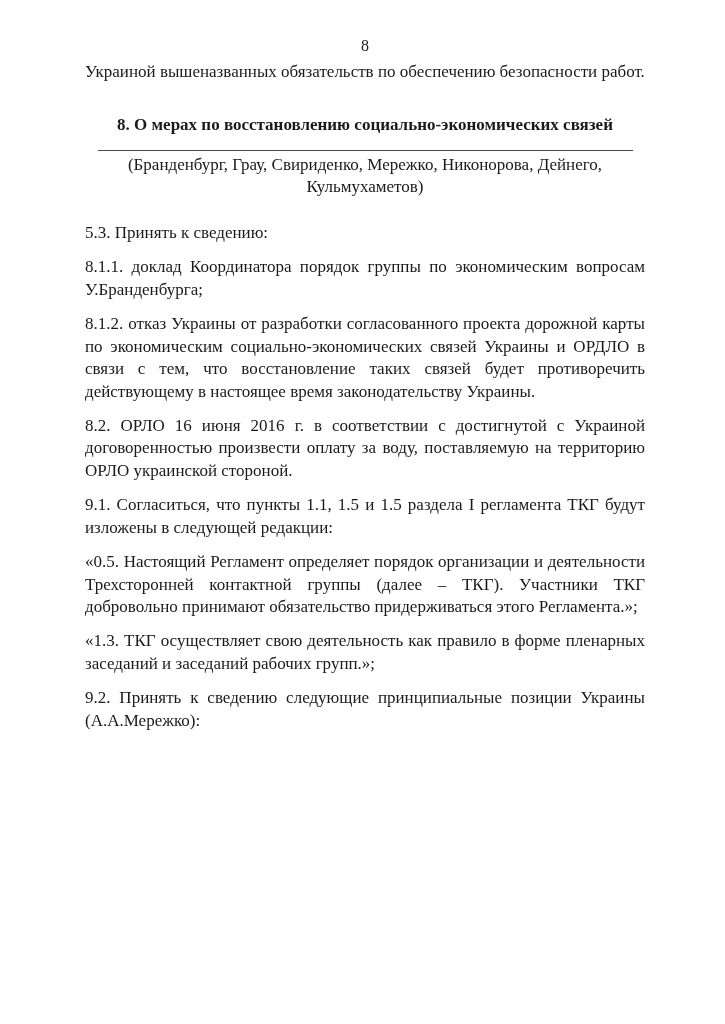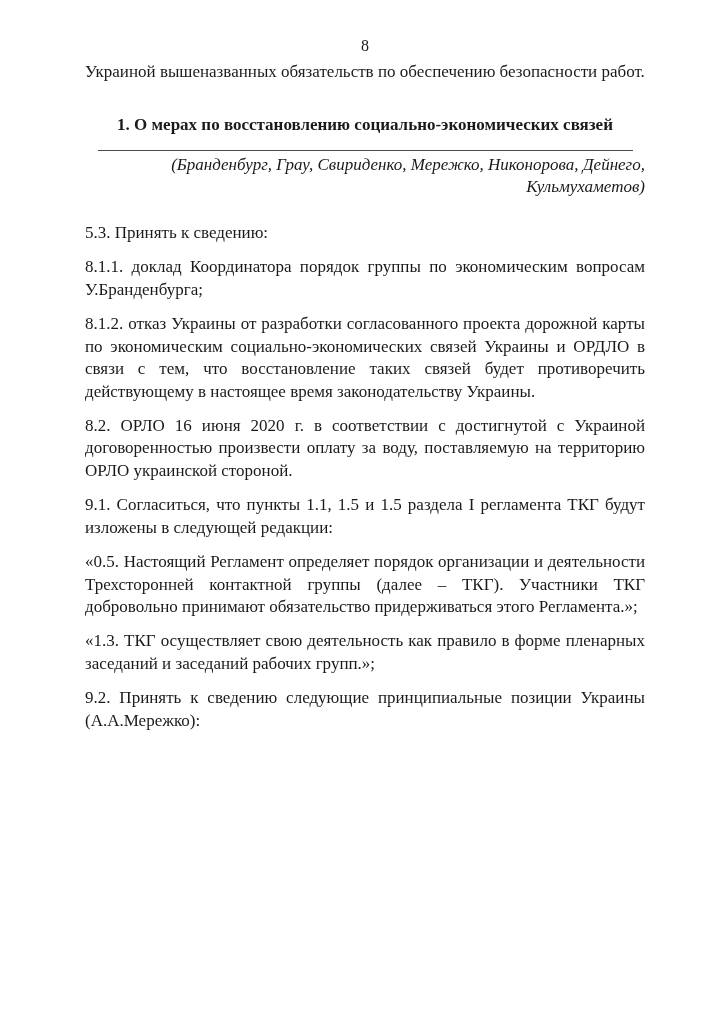--- a/index.html
+++ b/index.html
@@ -42,45 +42,44 @@
   }
   .rule {
     width: 535px;
     border: none;
     border-top: 1px solid #4a4a4a;
     margin: 14px auto 3px auto;
   }
   .attendees {
     font-size: 17px;
     line-height: 1.3;
-    text-align: right;
+    text-align: center;
     margin: 0 auto 24px auto;
     max-width: 560px;
-    font-style: italic;
   }
 </style>
 </head>
 <body>
 
 <div class="page">
 
   <div class="page-number">8</div>
 
   <p class="para">Украиной вышеназванных обязательств по обеспечению безопасности работ.</p>
 
   <section>
     <div class="section-header">
-      <h2 class="sec-title">1. О мерах по восстановлению социально-экономических связей</h2>
+      <h2 class="sec-title">8. О мерах по восстановлению социально-экономических связей</h2>
       <div class="rule"></div>
       <p class="attendees">(Бранденбург, Грау, Свириденко, Мережко, Никонорова, Дейнего, Кульмухаметов)</p>
     </div>
     <p class="para">5.3. Принять к сведению:</p>
     <p class="para">8.1.1. доклад Координатора порядок группы по экономическим вопросам У.Бранденбурга;</p>
     <p class="para">8.1.2. отказ Украины от разработки согласованного проекта дорожной карты по экономическим социально-экономических связей Украины и ОРДЛО в связи с тем, что восстановление таких связей будет противоречить действующему в настоящее время законодательству Украины.</p>
-    <p class="para">8.2. ОРЛО 16 июня 2020 г. в соответствии с достигнутой с Украиной договоренностью произвести оплату за воду, поставляемую на территорию ОРЛО украинской стороной.</p>
+    <p class="para">8.2. ОРЛО 16 июня 2016 г. в соответствии с достигнутой с Украиной договоренностью произвести оплату за воду, поставляемую на территорию ОРЛО украинской стороной.</p>
   </section>
 
   <section>
     <p class="para">9.1. Согласиться, что пункты 1.1, 1.5 и 1.5 раздела I регламента ТКГ будут изложены в следующей редакции:</p>
     <p class="para">«0.5. Настоящий Регламент определяет порядок организации и деятельности Трехсторонней контактной группы (далее – ТКГ). Участники ТКГ добровольно принимают обязательство придерживаться этого Регламента.»;</p>
     <p class="para">«1.3. ТКГ осуществляет свою деятельность как правило в форме пленарных заседаний и заседаний рабочих групп.»;</p>
     <p class="para">9.2. Принять к сведению следующие принципиальные позиции Украины (А.А.Мережко):</p>
   </section>
 
 </div>

